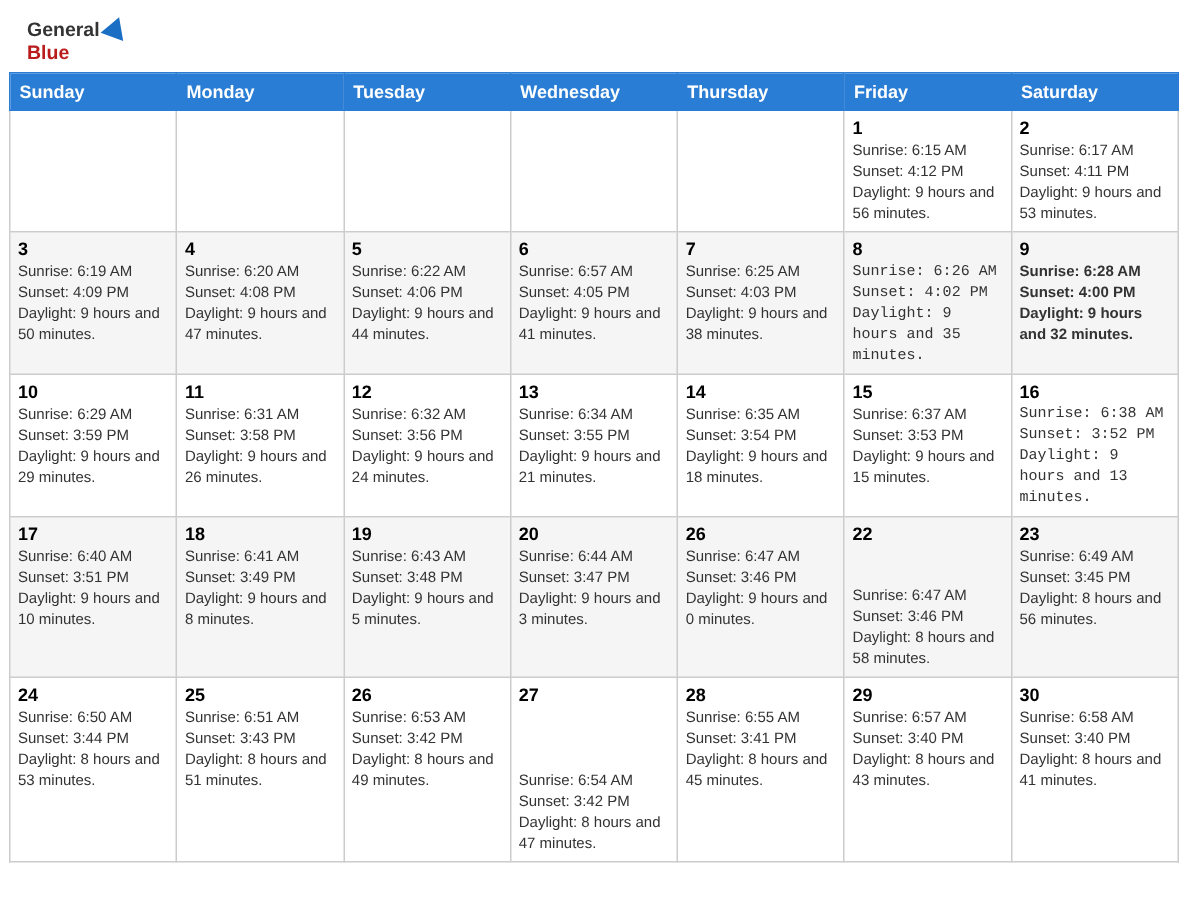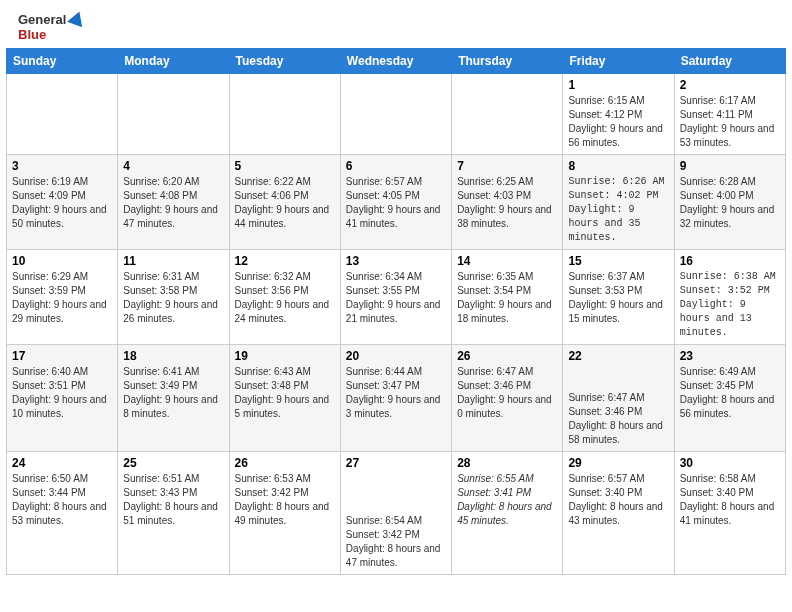--- a/index.html
+++ b/index.html
@@ -169,21 +169,21 @@
 Daylight: 9 hours and 38 minutes.</div>
           </td>
           <td>
             <span class="day-num">8</span>
             <div class="day-info" style="white-space: pre-line; font-family: Liberation Mono, monospace;">Sunrise: 6:26 AM
 Sunset: 4:02 PM
 Daylight: 9 hours and 35 minutes.</div>
           </td>
           <td>
             <span class="day-num">9</span>
-            <div class="day-info" style="white-space: pre-line;">Sunrise: 6:28 AM
+            <div class="day-info" style="white-space: pre-line; font-weight: bold;">Sunrise: 6:28 AM
 Sunset: 4:00 PM
 Daylight: 9 hours and 32 minutes.</div>
           </td>
         </tr>
         <tr>
           <td>
             <span class="day-num">10</span>
             <div class="day-info" style="white-space: pre-line;">Sunrise: 6:29 AM
 Sunset: 3:59 PM
 Daylight: 9 hours and 29 minutes.</div>
@@ -289,21 +289,21 @@
 Daylight: 8 hours and 49 minutes.</div>
           </td>
           <td>
             <span class="day-num">27</span>
             <div class="day-info" style="white-space: pre-line; margin-top: 44px;">Sunrise: 6:54 AM
 Sunset: 3:42 PM
 Daylight: 8 hours and 47 minutes.</div>
           </td>
           <td>
             <span class="day-num">28</span>
-            <div class="day-info" style="white-space: pre-line; font-style: italic;">Sunrise: 6:55 AM
+            <div class="day-info" style="white-space: pre-line;">Sunrise: 6:55 AM
 Sunset: 3:41 PM
 Daylight: 8 hours and 45 minutes.</div>
           </td>
           <td>
             <span class="day-num">29</span>
             <div class="day-info" style="white-space: pre-line;">Sunrise: 6:57 AM
 Sunset: 3:40 PM
 Daylight: 8 hours and 43 minutes.</div>
           </td>
           <td>

